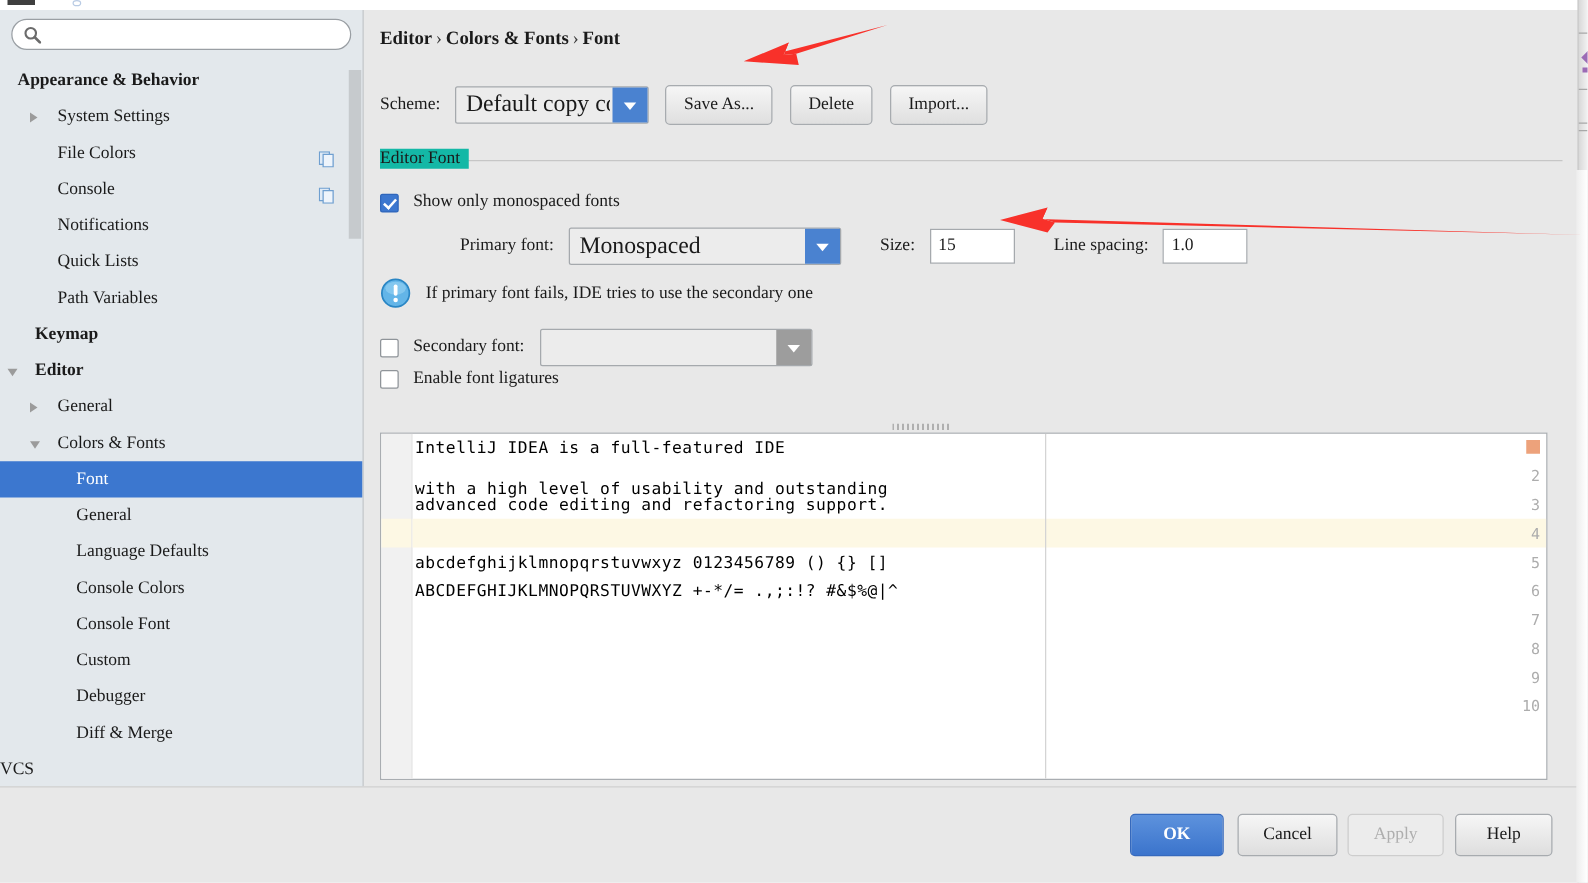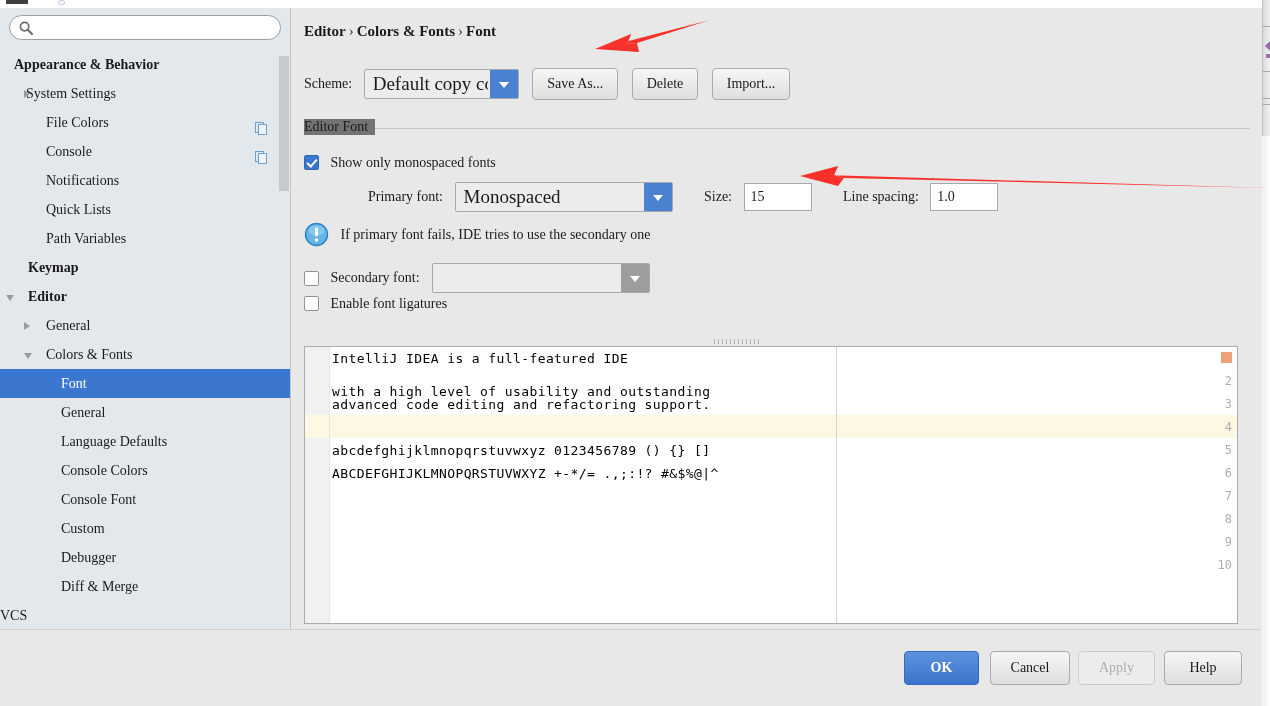--- a/index.html
+++ b/index.html
@@ -244,21 +244,21 @@
     color: #1a1a1a;
     cursor: default;
     white-space: nowrap;
   }
 
   
   .group-title {
     position: absolute;
     left: 12px; top: 111px;
     font-size: 14px;
-    background: #737373;
+    background: #14b8a6;
     padding-right: 7px;
     z-index: 2;
   }
   .group-line {
     position: absolute;
     left: 12px; top: 120px;
     right: 12px;
     height: 1px;
     background: #c6c6c6;
   }
@@ -510,21 +510,21 @@
         <input class="search-input" type="text" placeholder="" style="">
       </div>
     </div>
 
     <div class="tree" id="tree-container">
         <div class="tree-row bold">
           <span class="lbl" style="padding-left: 14px;">Appearance &amp; Behavior</span>
         </div>
         <div class="tree-row">
           <span class="twisty closed" style="left: 24px;"></span>
-          <span class="lbl" style="padding-left: 26px;">System Settings</span>
+          <span class="lbl" style="padding-left: 46px;">System Settings</span>
         </div>
         <div class="tree-row">
           <span class="lbl" style="padding-left: 46px;">File Colors</span>
           <span class="copy-badge"><svg width="13" height="13" viewBox="0 0 13 13">
               <rect x="0.5" y="0.5" width="8" height="10" fill="#dfeaf6" stroke="#6f9fd0" stroke-width="1"></rect>
               <rect x="3.5" y="2.5" width="8" height="10" fill="#eef4fb" stroke="#6f9fd0" stroke-width="1"></rect>
             </svg></span>
         </div>
         <div class="tree-row">
           <span class="lbl" style="padding-left: 46px;">Console</span>

